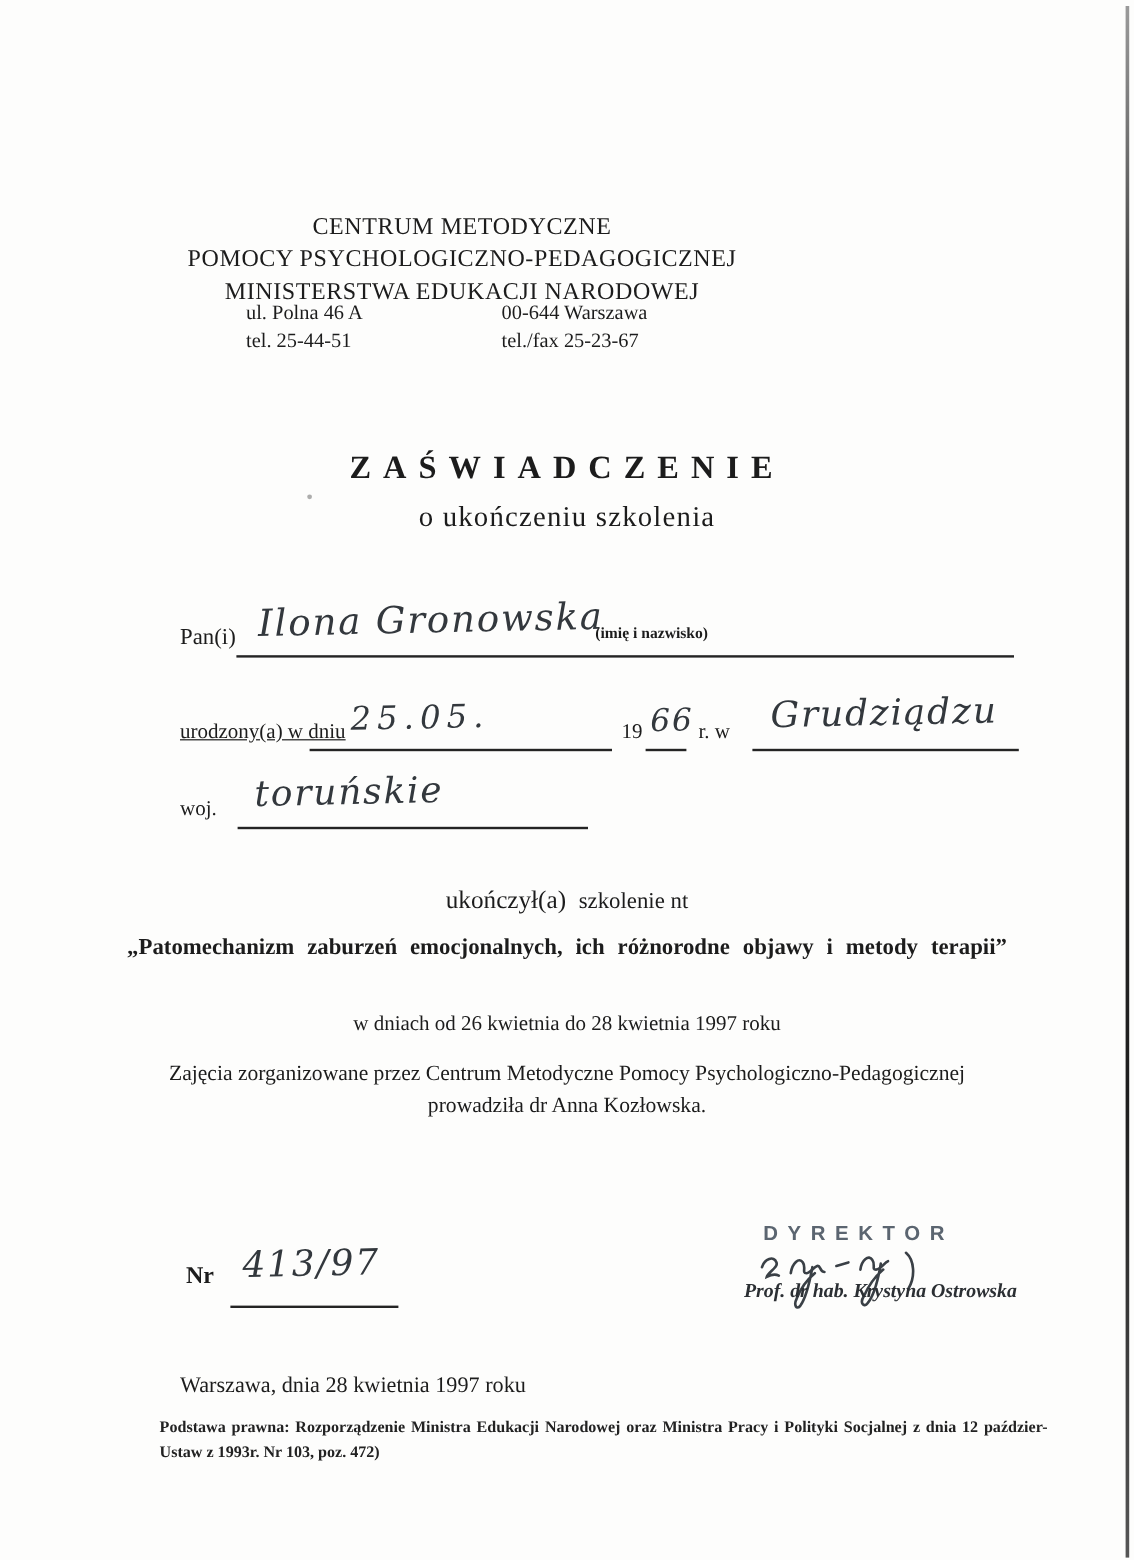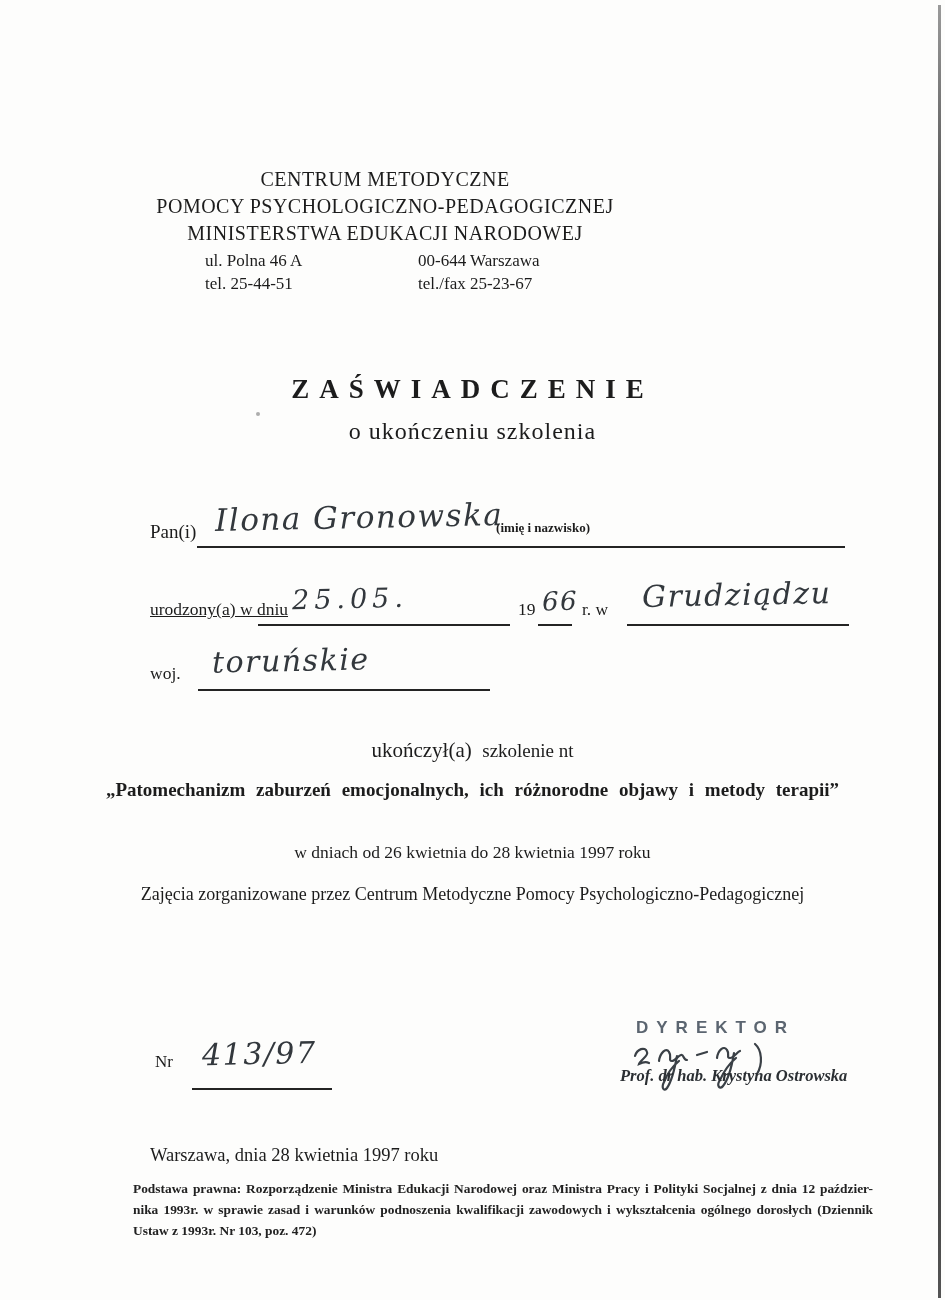--- a/index.html
+++ b/index.html
@@ -4,21 +4,21 @@
 <style>
   html,body{margin:0;padding:0;background:#e8e8e8;}
   .page{
     position:relative;width:945px;height:1300px;margin:0 auto;
     background:#fdfdfc;overflow:hidden;
     font-family:"Liberation Serif",serif;color:#1c1c1c;
   }
   .abs{position:absolute;}
   .center-line{left:0;width:945px;text-align:center;}
   
-  .org{left:120px;top:166px;width:530px;text-align:center;
+  .org{left:120px;top:176px;width:530px;text-align:center;
        font-size:20px;line-height:27px;letter-spacing:.5px;}
   .addr{font-size:17px;line-height:23px;}
   
   .title-main{top:374px;font-size:27px;font-weight:bold;letter-spacing:10px;}
   .title-sub{top:418px;font-size:24px;letter-spacing:1px;}
   .dot-artifact{left:256px;top:412px;width:4px;height:4px;border-radius:50%;
                 background:#8a8a8a;opacity:.7;}
   
   .label{font-size:17.5px;}
   .rule{height:0;border-top:2.4px solid #242424;}
@@ -31,21 +31,21 @@
   .b-course{top:779px;font-size:19px;font-weight:bold;word-spacing:6px;}
   .b-hours{top:814px;font-size:17.5px;}
   .b-dates{top:842px;font-size:17.5px;}
   .b-org{top:884px;font-size:18px;}
   .b-leader{top:911px;font-size:18px;}
   
   .director-title{left:636px;top:1018px;font-family:"Liberation Sans",sans-serif;
                   font-size:17px;letter-spacing:8px;color:#5b6570;font-weight:bold;}
   .director-name{left:620px;top:1066px;font-size:16.5px;font-style:italic;
                  font-weight:bold;color:#2b2f33;}
-  .nr-label{left:155px;top:1052px;font-size:17px;font-weight:normal;}
+  .nr-label{left:155px;top:1052px;font-size:20px;font-weight:bold;}
   .place-date{left:150px;top:1113px;font-size:18.5px;margin-top:32px;}
   
   .legal{left:133px;top:1178px;width:740px;font-size:13.4px;font-weight:bold;
          line-height:21px;color:#222;}
   .legal .just{text-align:justify;text-align-last:justify;}
   
   .scan-edge{left:938px;top:5px;width:3px;height:1293px;
      background:linear-gradient(#9a9a9a 0%,#3c3c3c 20%,#1d1d1d 70%,#555 100%);}
 </style>
 </head>
@@ -89,20 +89,21 @@
   <div class="abs label" style="left:150px;top:663px;">woj.</div>
   <div class="abs hw" style="left:212px;top:643px;font-size:30px;">toruńskie</div>
   <div class="abs rule" style="left:198px;top:689px;width:292px;"></div>
 
   <div class="abs center-line b-completed">
     <span>ukończył(a)</span>&nbsp;&nbsp;<span class="small">szkolenie nt</span>
   </div>
   <div class="abs center-line b-course">„Patomechanizm zaburzeń emocjonalnych, ich różnorodne objawy i metody terapii”</div>
   <div class="abs center-line b-dates">w dniach od 26 kwietnia do 28 kwietnia 1997 roku</div>
   <div class="abs center-line b-org">Zajęcia zorganizowane przez Centrum Metodyczne Pomocy Psychologiczno-Pedagogicznej</div>
+  <div class="abs center-line b-leader">prowadziła dr Anna Kozłowska.</div>
 
   <div class="abs director-title">DYREKTOR</div>
   <svg class="abs" style="left:625px;top:1034px;" width="185" height="62" viewBox="0 0 185 62">
     <g fill="none" stroke="#3a4046" stroke-width="2.2" stroke-linecap="round">
       <path d="M10,22 c2,-7 10,-10 12,-4 c2,4 -7,8 -8,12 c4,-2 8,-2 10,-1"></path>
       <path d="M34,27 c1,-8 7,-14 10,-9 c3,4 -1,9 3,9 c3,0 6,-5 9,-6 c3,-1 2,5 6,5"></path>
       <path d="M52,22 c-2,11 -5,25 -10,32 c-3,4 -6,0 -3,-6 c3,-8 9,-16 15,-21"></path>
       <path d="M72,21 l10,-3"></path>
       <path d="M92,24 c1,-8 7,-13 10,-8 c3,4 -1,8 3,8 c4,0 7,-6 10,-7"></path>
       <path d="M109,19 c-2,12 -6,27 -11,33 c-3,4 -7,0 -3,-6 c4,-9 10,-17 16,-22"></path>
@@ -111,18 +112,17 @@
   </svg>
   <div class="abs director-name">Prof. dr hab. Krystyna Ostrowska</div>
 
   <div class="abs nr-label">Nr</div>
   <div class="abs hw" style="left:202px;top:1036px;font-size:30px;">413/97</div>
   <div class="abs rule" style="left:192px;top:1088px;width:140px;"></div>
   <div class="abs place-date">Warszawa, dnia 28 kwietnia 1997 roku</div>
 
   <div class="abs legal">
     <div class="just">Podstawa prawna:  Rozporządzenie Ministra Edukacji Narodowej oraz Ministra Pracy i Polityki Socjalnej z dnia 12 paździer-</div>
-    <div class="just">nika 1993r. w sprawie zasad i warunków podnoszenia kwalifikacji zawodowych i wykształcenia ogólnego dorosłych (Dziennik</div>
     <div>Ustaw z 1993r. Nr 103, poz. 472)</div>
   </div>
 
   <div class="abs scan-edge"></div>
 </div>
 
 </body></html>

